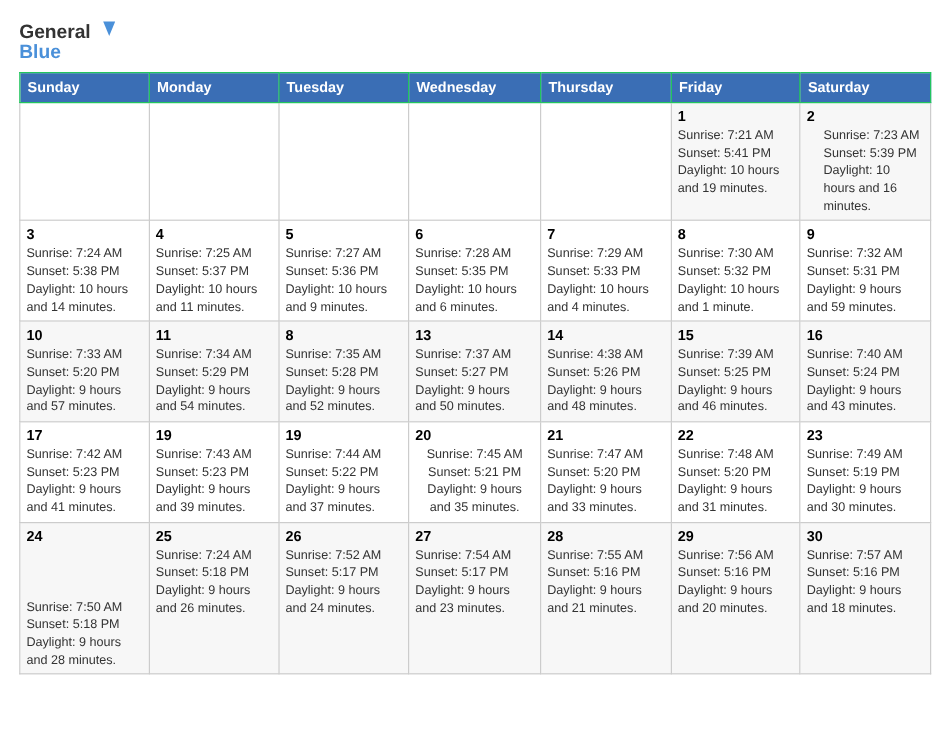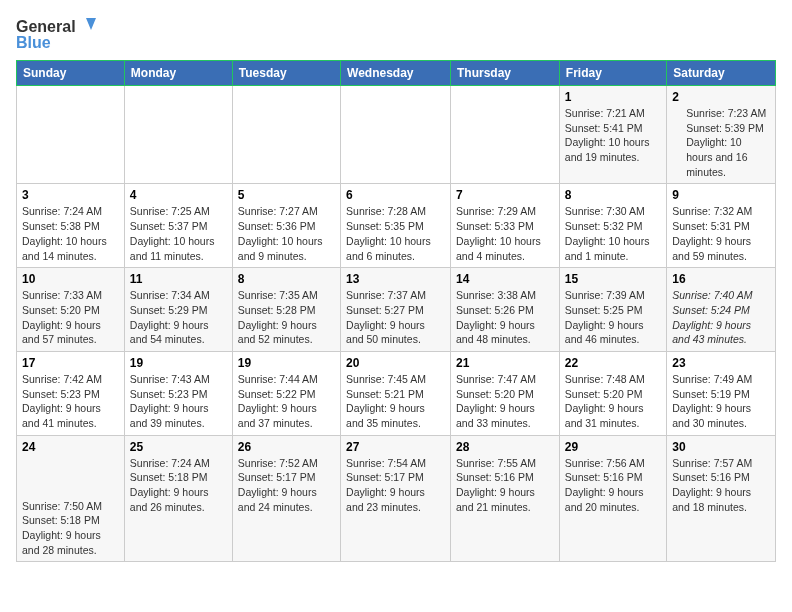--- a/index.html
+++ b/index.html
@@ -185,33 +185,33 @@
 Daylight: 9 hours and 52 minutes.</div>
         </td>
         <td>
           <div class="day-num">13</div>
           <div class="day-info" style="white-space: pre-line;">Sunrise: 7:37 AM
 Sunset: 5:27 PM
 Daylight: 9 hours and 50 minutes.</div>
         </td>
         <td>
           <div class="day-num">14</div>
-          <div class="day-info" style="white-space: pre-line;">Sunrise: 3:38 AM
+          <div class="day-info" style="white-space: pre-line;">Sunrise: 4:38 AM
 Sunset: 5:26 PM
 Daylight: 9 hours and 48 minutes.</div>
         </td>
         <td>
           <div class="day-num">15</div>
           <div class="day-info" style="white-space: pre-line;">Sunrise: 7:39 AM
 Sunset: 5:25 PM
 Daylight: 9 hours and 46 minutes.</div>
         </td>
         <td>
           <div class="day-num">16</div>
-          <div class="day-info" style="white-space: pre-line; font-style: italic;">Sunrise: 7:40 AM
+          <div class="day-info" style="white-space: pre-line;">Sunrise: 7:40 AM
 Sunset: 5:24 PM
 Daylight: 9 hours and 43 minutes.</div>
         </td>
       </tr>
       <tr>
         <td>
           <div class="day-num">17</div>
           <div class="day-info" style="white-space: pre-line;">Sunrise: 7:42 AM
 Sunset: 5:23 PM
 Daylight: 9 hours and 41 minutes.</div>
@@ -223,21 +223,21 @@
 Daylight: 9 hours and 39 minutes.</div>
         </td>
         <td>
           <div class="day-num">19</div>
           <div class="day-info" style="white-space: pre-line;">Sunrise: 7:44 AM
 Sunset: 5:22 PM
 Daylight: 9 hours and 37 minutes.</div>
         </td>
         <td>
           <div class="day-num">20</div>
-          <div class="day-info" style="white-space: pre-line;">Sunrise: 7:45 AM
+          <div class="day-info" style="white-space: pre-line; text-align: center;">Sunrise: 7:45 AM
 Sunset: 5:21 PM
 Daylight: 9 hours and 35 minutes.</div>
         </td>
         <td>
           <div class="day-num">21</div>
           <div class="day-info" style="white-space: pre-line;">Sunrise: 7:47 AM
 Sunset: 5:20 PM
 Daylight: 9 hours and 33 minutes.</div>
         </td>
         <td>

